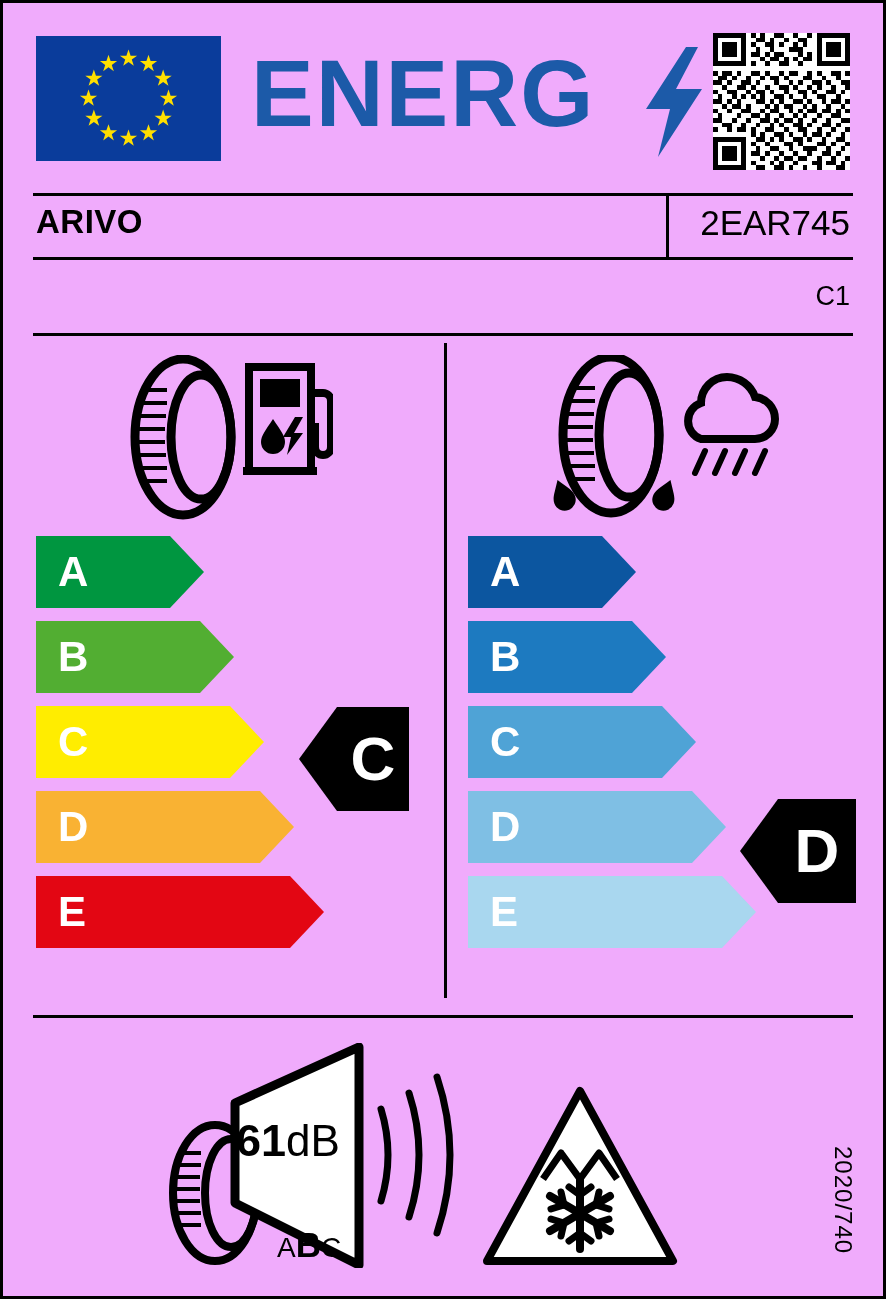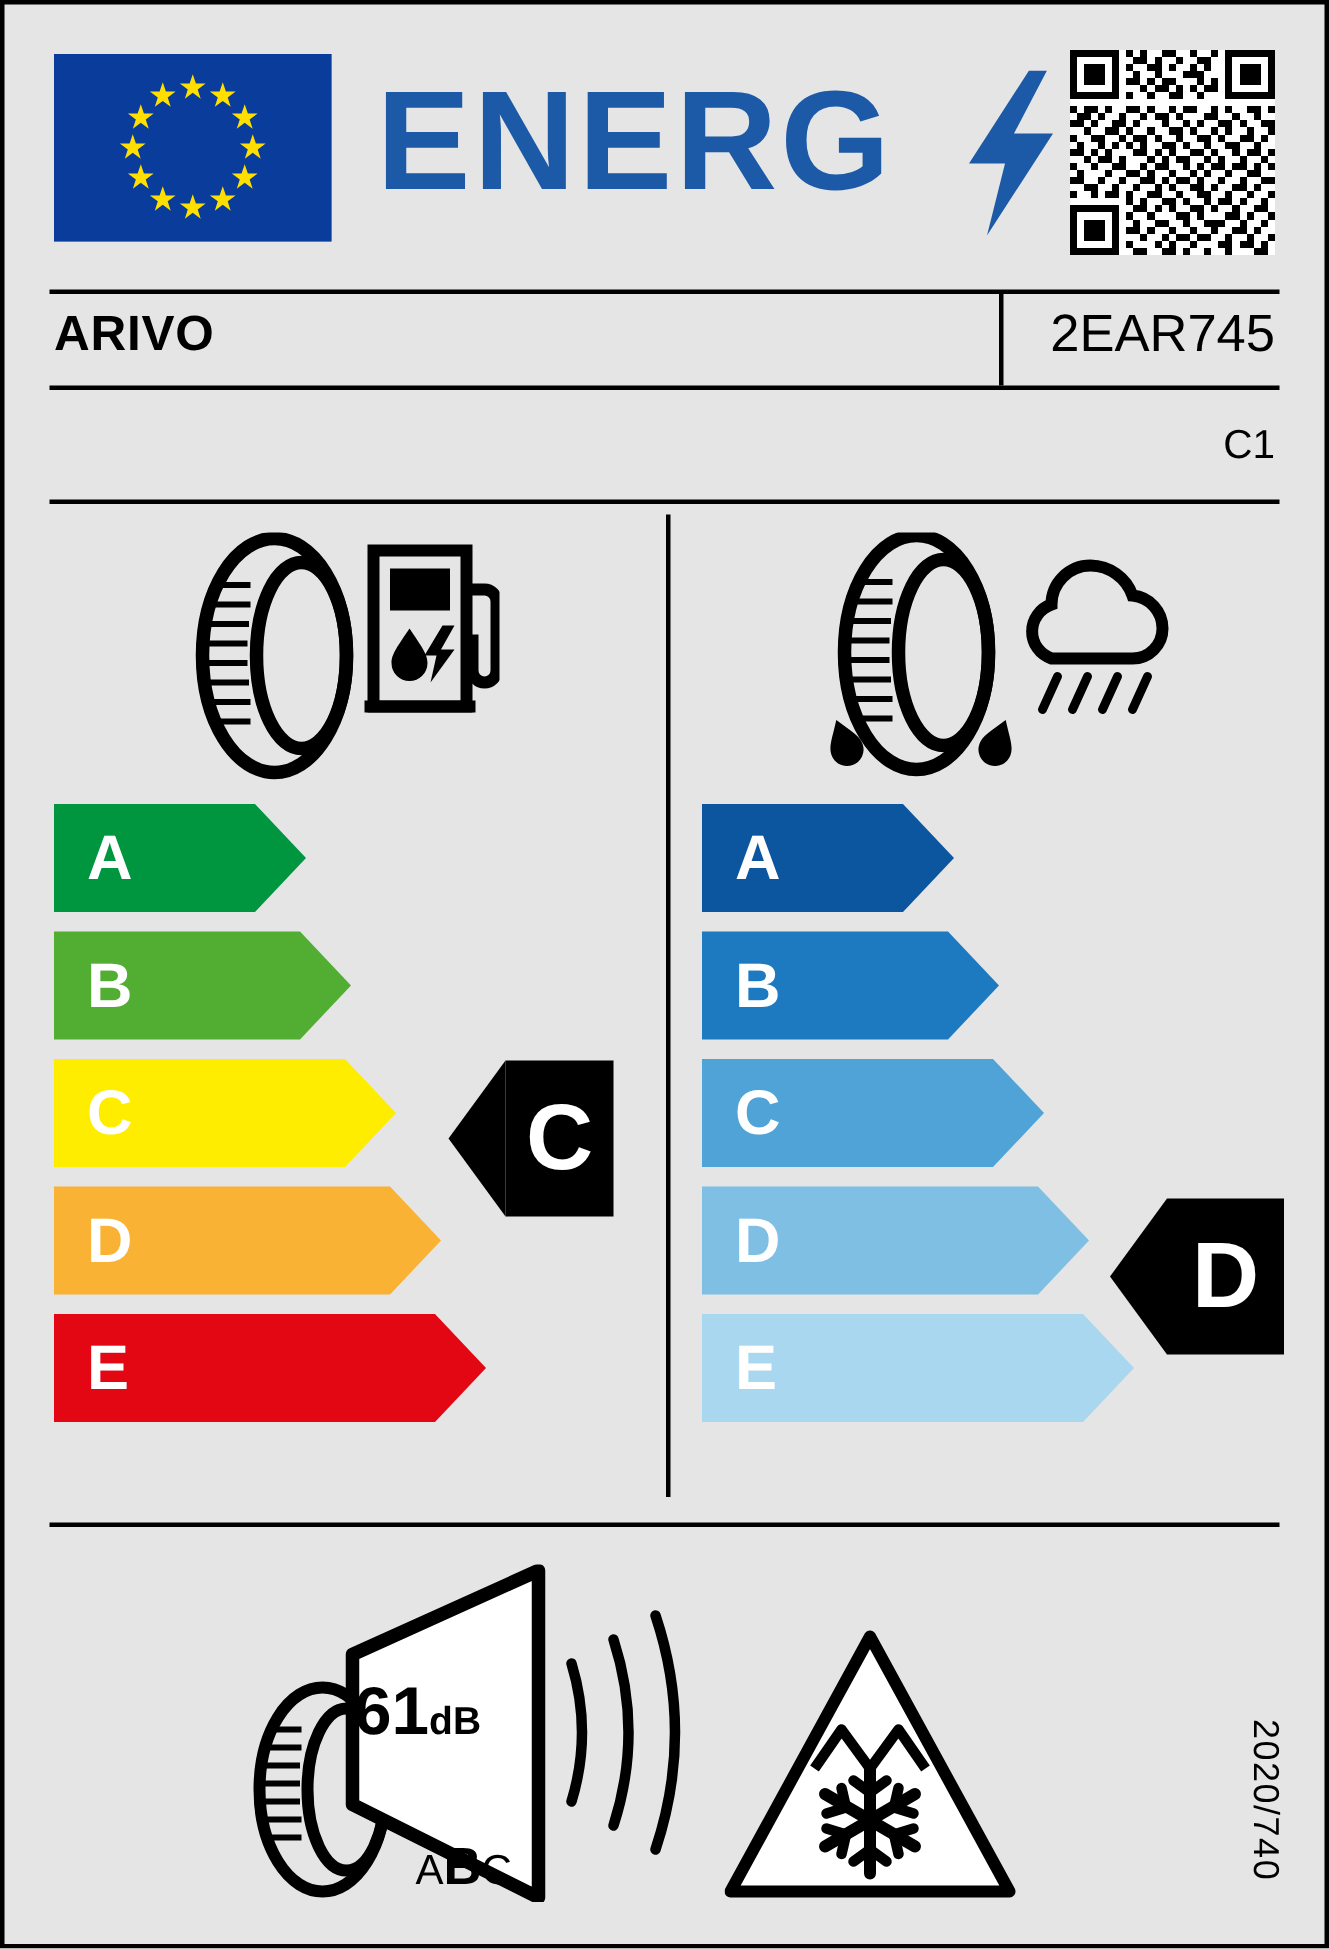--- a/index.html
+++ b/index.html
@@ -10,21 +10,21 @@
   body {
     font-family: "Liberation Sans", sans-serif;
     -webkit-font-smoothing: antialiased;
   }
   #label {
     position: relative;
     width: 886px;
     height: 1299px;
     box-sizing: border-box;
     border: 3px solid #000;
-    background: #e5e5e5;
+    background: #f0abfc;
     overflow: hidden;
   }
 
   
   .eu-flag {
     position: absolute;
     left: 33px;
     top: 33px;
     width: 185px;
     height: 125px;
@@ -209,22 +209,22 @@
   }
   .noise-db {
     position: absolute;
     left: 233px;
     top: 1112px;
     font-size: 45px;
     font-weight: bold;
     color: #000;
   }
   .noise-db .unit {
-    font-weight: bold;
-    font-size: 26px;
+    font-weight: normal;
+    font-size: 44px;
   }
   .noise-classes {
     position: absolute;
     left: 274px;
     top: 1222px;
     font-size: 28px;
     color: #000;
   }
   .noise-classes .sel {
     font-size: 35px;

